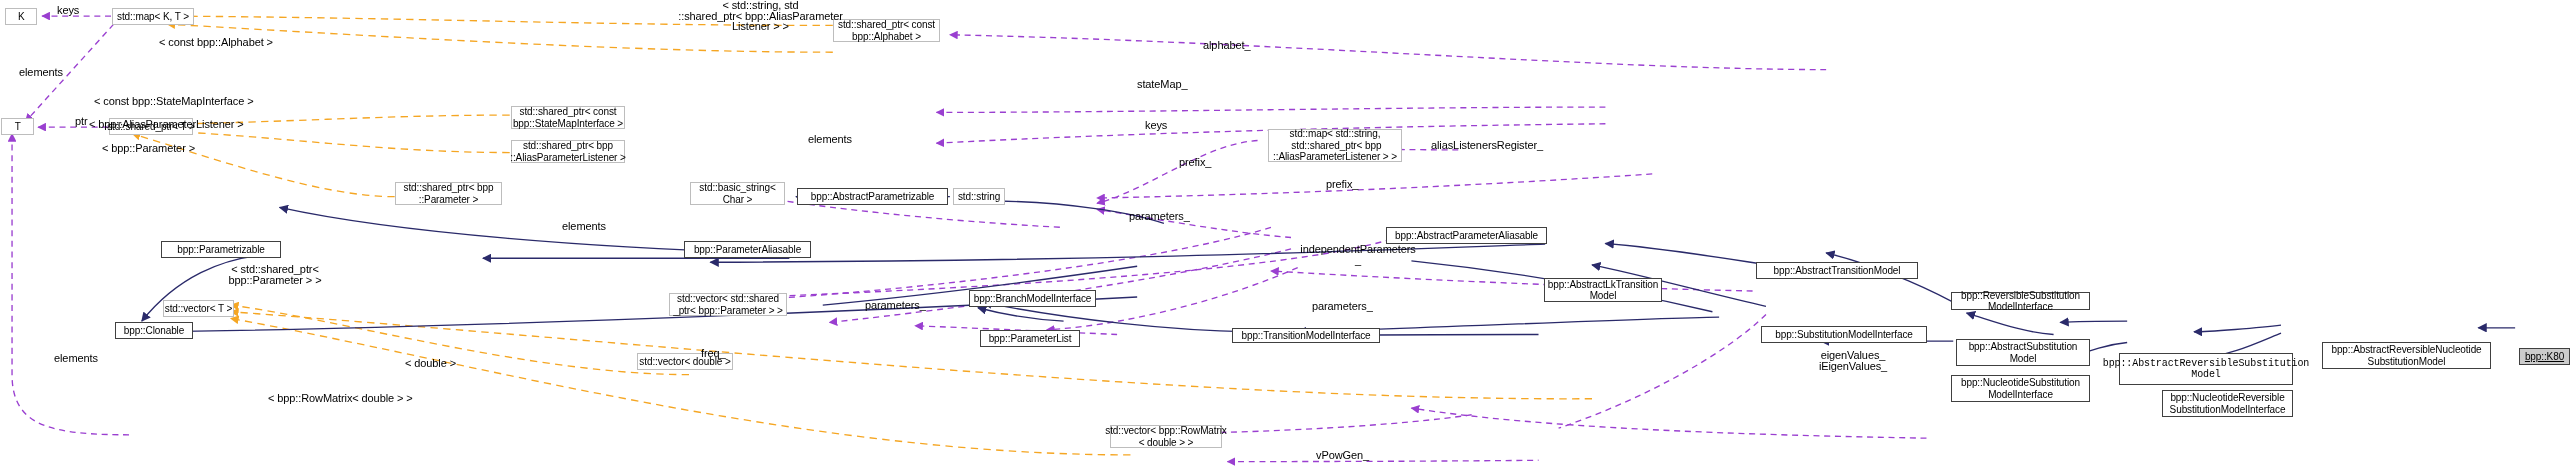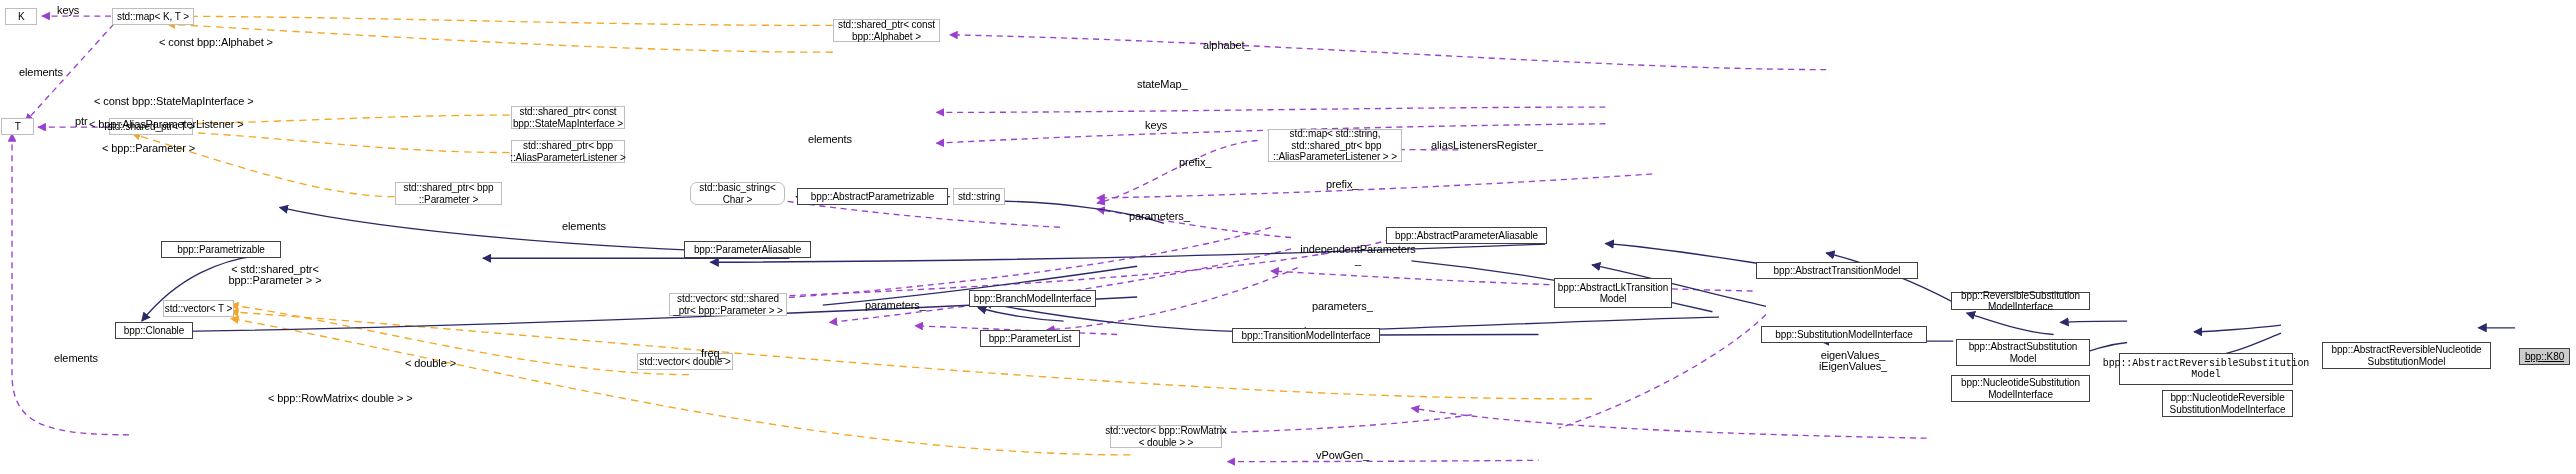--- a/index.html
+++ b/index.html
@@ -136,21 +136,21 @@
 
   <div class="node" style="left:511px;top:140px;width:114px;height:23px;">std::shared_ptr&lt; bpp
 ::AliasParameterListener &gt;</div>
 
   <div class="node" style="left:833px;top:19px;width:107px;height:23px;">std::shared_ptr&lt; const
 bpp::Alphabet &gt;</div>
 
   <div class="node" style="left:395px;top:182px;width:107px;height:23px;">std::shared_ptr&lt; bpp
 ::Parameter &gt;</div>
 
-  <div class="node" style="left:690px;top:182px;width:95px;height:23px;border-radius:7px;">std::basic_string&lt;
+  <div class="node" style="left:690px;top:182px;width:95px;height:23px;">std::basic_string&lt;
 Char &gt;</div>
 
   <div class="node" style="left:953px;top:188px;width:52px;height:17.4px;">std::string</div>
 
   <div class="node" style="left:1268px;top:129px;width:134px;height:33px;">std::map&lt; std::string,
  std::shared_ptr&lt; bpp
 ::AliasParameterListener &gt; &gt;</div>
 
   <div class="node solid" style="left:115px;top:322px;width:78px;height:17.4px;">bpp::Clonable</div>
 
@@ -166,21 +166,21 @@
 _ptr&lt; bpp::Parameter &gt; &gt;</div>
 
   <div class="node solid" style="left:980px;top:330px;width:100px;height:17.4px;">bpp::ParameterList</div>
 
   <div class="node solid" style="left:969px;top:290px;width:127px;height:17.4px;">bpp::BranchModelInterface</div>
 
   <div class="node solid" style="left:1232px;top:328px;width:148px;height:15px;">bpp::TransitionModelInterface</div>
 
   <div class="node solid" style="left:1756px;top:262px;width:162px;height:17.4px;">bpp::AbstractTransitionModel</div>
 
-  <div class="node solid" style="left:1544px;top:278px;width:118px;height:30px;margin-left:10px;">bpp::AbstractLkTransition
+  <div class="node solid" style="left:1544px;top:278px;width:118px;height:24px;">bpp::AbstractLkTransition
 Model</div>
 
   <div class="node solid" style="left:1761px;top:326px;width:166px;height:17.4px;">bpp::SubstitutionModelInterface</div>
 
   <div class="node solid" style="left:1956px;top:339px;width:134px;height:27px;">bpp::AbstractSubstitution
 Model</div>
 
   <div class="node solid" style="left:1951px;top:292px;width:139px;height:18px;">bpp::ReversibleSubstitution
 ModelInterface</div>
 
@@ -204,20 +204,23 @@
 
   <div class="node" style="left:1110px;top:425px;width:112px;height:23px;">std::vector&lt; bpp::RowMatrix
 &lt; double &gt; &gt;</div>
 
   <div class="elabel" style="left:57px;top:5.4px;">keys</div>
 
   <div class="elabel" style="left:19px;top:67px;">elements</div>
 
   <div class="elabel" style="left:75px;top:116px;">ptr</div>
 
+  <div class="elabel" style="left:660px;top:0px;width:201px;">&lt; std::string, std
+::shared_ptr&lt; bpp::AliasParameter
+Listener &gt; &gt;</div>
 
   <div class="elabel" style="left:159px;top:37px;">&lt; const bpp::Alphabet &gt;</div>
 
   <div class="elabel" style="left:94px;top:96px;">&lt; const bpp::StateMapInterface &gt;</div>
 
   <div class="elabel" style="left:89px;top:119px;">&lt; bpp::AliasParameterListener &gt;</div>
 
   <div class="elabel" style="left:102px;top:143px;">&lt; bpp::Parameter &gt;</div>
 
   <div class="elabel" style="left:1203px;top:40px;">alphabet_</div>

